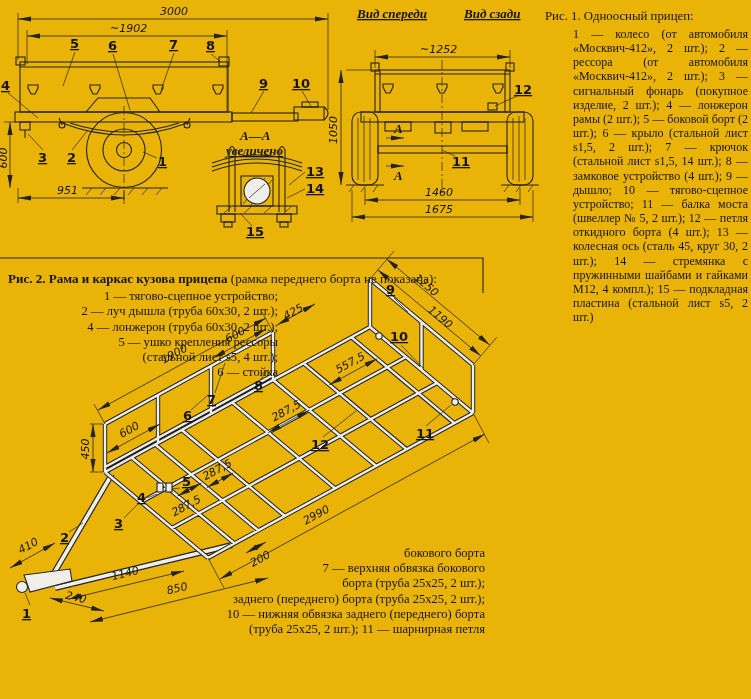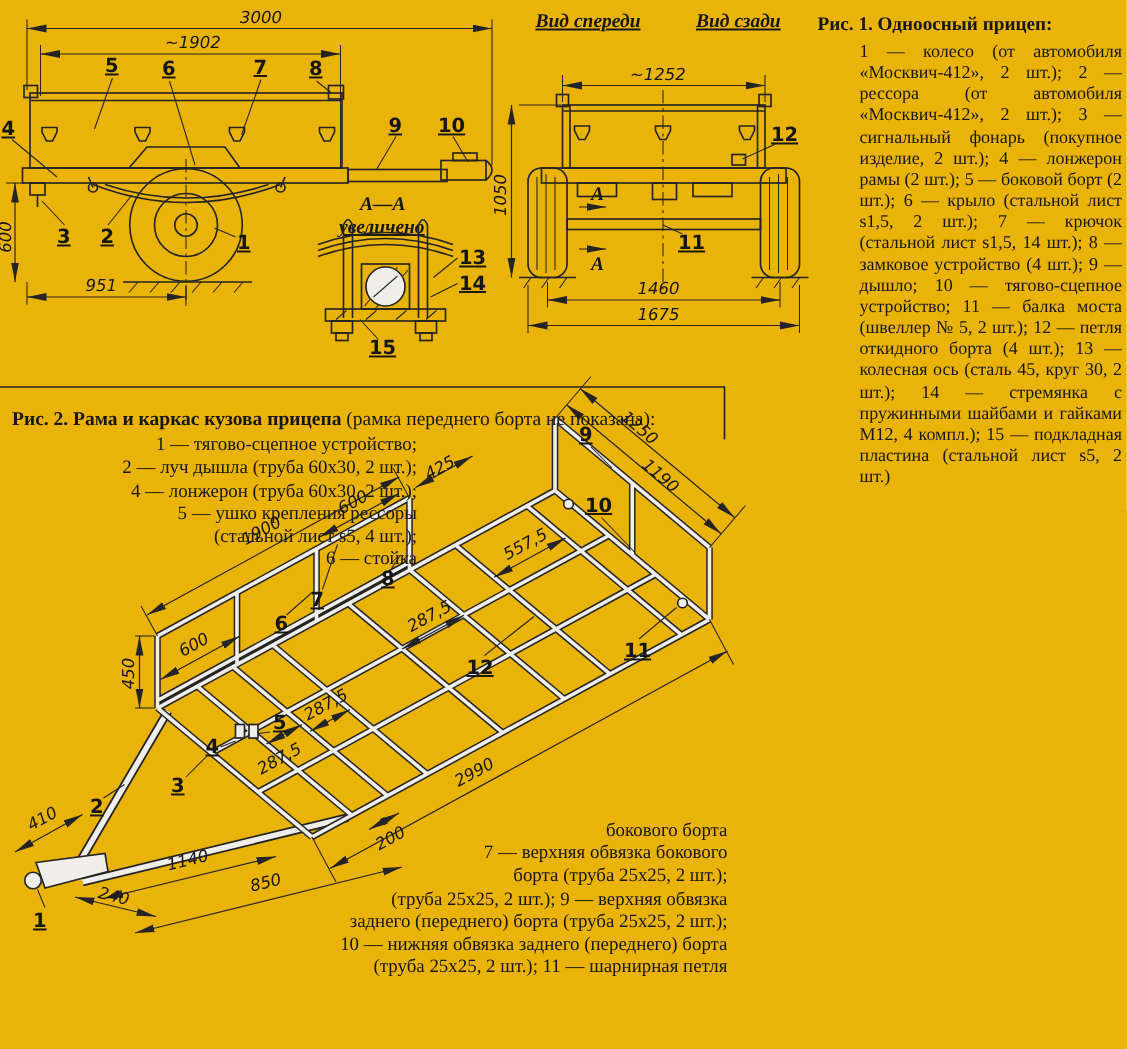--- a/index.html
+++ b/index.html
@@ -1,21 +1,21 @@
 <!DOCTYPE html>
 <html><head>
 <meta charset="utf-8">
 <style>
   html,body{margin:0;padding:0;}
   body{font-family:"Liberation Serif","DejaVu Serif",serif;}
   #page{position:relative;width:751px;height:699px;background:#eab308;overflow:hidden;color:#161616;}
   #draw{position:absolute;left:0;top:0;z-index:1;}
   .textblock{position:absolute;z-index:2;}
   .fig1-text{left:545px;top:9px;width:203px;}
-  .fig1-title{font-size:12.8px;font-weight:bold;margin-bottom:3px;}
+  .fig1-title{font-size:12.8px;font-weight:normal;margin-bottom:3px;}
   .fig1-parts{font-size:12px;line-height:14.15px;text-align:justify;margin-left:28px;}
   .fig2-caption{left:8px;top:271px;width:520px;font-size:13px;white-space:nowrap;}
   .fig2-left{left:8px;top:289px;width:270px;font-size:12.6px;line-height:15.3px;text-align:right;}
   .fig2-right{left:170px;top:546px;width:315px;font-size:12.6px;line-height:15.2px;text-align:right;}
   
   .ln{stroke:#242424;stroke-width:1.1;fill:none;}
   .thin{stroke:#242424;stroke-width:0.7;fill:none;}
   .dim{stroke:#242424;stroke-width:0.8;fill:none;marker-start:url(#arw);marker-end:url(#arw);}
   .dash{stroke:#242424;stroke-width:0.7;fill:none;stroke-dasharray:9 3 2 3;}
   .t-outer{stroke:#242424;stroke-width:4.4;fill:none;}
@@ -378,19 +378,18 @@
   <div>4 — лонжерон (труба 60x30, 2 шт.);</div>
   <div>5 — ушко крепления рессоры</div>
   <div>(стальной лист s5, 4 шт.);</div>
   <div>6 — стойка</div>
 </div>
 
 <div class="textblock fig2-right">
   <div>бокового борта</div>
   <div>7 — верхняя обвязка бокового</div>
   <div>борта (труба 25x25, 2 шт.);</div>
-  <div>(труба 25x25, 2 шт.); 9 — верхняя обвязка</div>
   <div>заднего (переднего) борта (труба 25x25, 2 шт.);</div>
   <div>10 — нижняя обвязка заднего (переднего) борта</div>
   <div>(труба 25x25, 2 шт.); 11 — шарнирная петля</div>
 </div>
 
 </div>
 
 </body></html>

